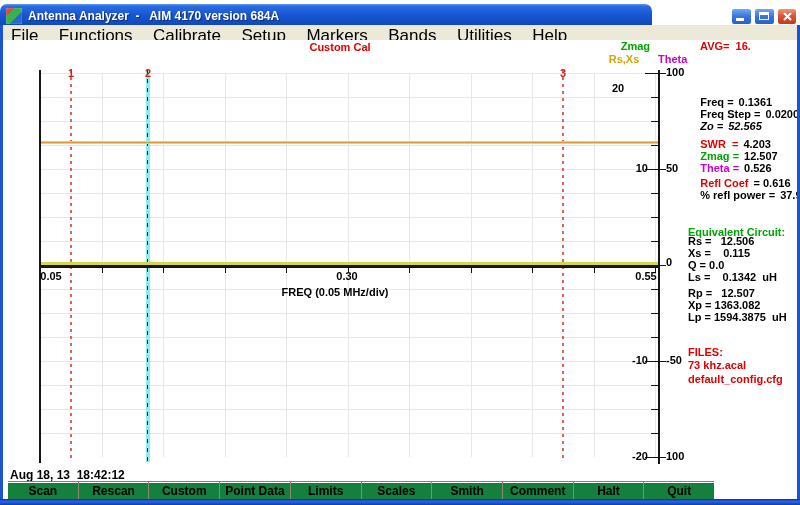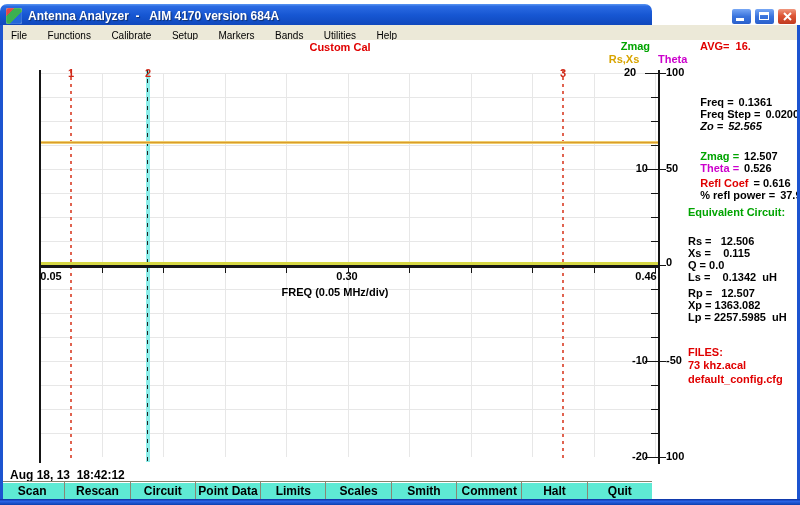--- a/index.html
+++ b/index.html
@@ -32,21 +32,21 @@
   }
   .win-btn{top:4px;width:21px;height:17px;border:1px solid #fff;border-radius:3px;box-sizing:border-box;}
   .wb-min,.wb-max{background:linear-gradient(180deg,#77a7f5 0%,#3a74dd 50%,#2a60cc 100%);}
   .wb-close{background:linear-gradient(180deg,#f0977e 0%,#dd5535 45%,#c03a20 100%);}
   .glyph-min{position:absolute;left:4px;bottom:3px;width:8px;height:3px;background:#fff;}
   .glyph-max{position:absolute;left:4px;top:3px;width:10px;height:8px;border:1px solid #fff;border-top-width:3px;box-sizing:border-box;}
   .glyph-x{position:absolute;left:0;top:1px;width:100%;text-align:center;color:#fff;font-size:12px;font-weight:bold;line-height:14px;}
 
   
   .menubar{left:3px;top:25px;width:794px;height:15px;background:#ece9d8;border-bottom:1px solid #d8d4c0;}
-  .menu-item{display:inline-block;padding:1px 8px 0 8px;font-size:10px;color:#000;cursor:default;}
+  .menu-item{display:inline-block;padding:1px 8px 0 8px;font-size:17px;color:#000;cursor:default;}
 
   
   .content{left:3px;top:40px;width:794px;height:441px;background:#fff;}
 
   .lbl{position:absolute;font-size:11px;font-weight:bold;line-height:12px;}
   .tick-label{position:absolute;font-size:11px;font-weight:bold;color:#000;line-height:11px;}
 
   
   .plot-grid{
     left:41px;top:73px;width:617px;height:384px;
@@ -68,21 +68,21 @@
 
   
   .rrow{position:absolute;left:688px;font-size:11px;font-weight:bold;line-height:12px;white-space:pre;}
   .rrow .val{color:#000;margin-left:5px;}
 
   
   .timestamp{left:10px;top:468px;font-size:12px;font-weight:bold;color:#000;white-space:pre;}
 
   
   .buttonbar{
-    left:0;top:481px;width:652px;height:18px;background:#5eead4;
+    left:8px;top:481px;width:706px;height:18px;background:#15803d;
     border-top:1px solid #86836e;box-shadow:inset 0 1px 0 #ffffff;
     display:flex;box-sizing:content-box;
   }
   .bbtn{
     flex:1;text-align:center;font-size:12px;font-weight:bold;color:#000;
     line-height:18px;border-right:1px solid #8a8774;cursor:default;
   }
   .bbtn:last-child{border-right:none;}
 
   
@@ -150,77 +150,80 @@
   <div class="abs theta-ticks-major" style="left:645px;top:73px;width:13px;height:385px;"></div>
   <div class="abs theta-ticks-major" style="left:660px;top:73px;width:6px;height:385px;"></div>
 
   <div class="abs trace-gold" style="left:41px;top:141px;width:617px;height:3px;"></div>
   <div class="abs trace-yellow" style="left:41px;top:262px;width:617px;height:3px;"></div>
 
   <div class="abs axis" style="left:39px;top:70px;width:2px;height:393px;"></div>
   <div class="abs axis" style="left:40px;top:265px;width:620px;height:3px;"></div>
   <div class="abs axis" style="left:658px;top:70px;width:2px;height:394px;"></div>
 
-  <span class="tick-label" style="left:612px;top:67px;width:36px;text-align:center;">20</span>
+  <span class="tick-label" style="left:612px;top:83px;width:36px;text-align:left;">20</span>
   <span class="tick-label" style="left:612px;top:163px;width:36px;text-align:right;">10</span>
   <span class="tick-label" style="left:612px;top:355px;width:36px;text-align:right;">-10</span>
   <span class="tick-label" style="left:612px;top:451px;width:36px;text-align:right;">-20</span>
 
   <span class="tick-label" style="left:666px;top:67px;width:40px;">100</span>
   <span class="tick-label" style="left:666px;top:163px;width:40px;">50</span>
   <span class="tick-label" style="left:666px;top:257px;width:40px;">0</span>
   <span class="tick-label" style="left:666px;top:355px;width:40px;">-50</span>
   <span class="tick-label" style="left:666px;top:451px;width:40px;">100</span>
 
   <span class="tick-label" style="left:33px;top:271px;width:36px;text-align:center;">0.05</span>
   <span class="tick-label" style="left:329px;top:271px;width:36px;text-align:center;">0.30</span>
-  <span class="tick-label" style="left:628px;top:271px;width:36px;text-align:center;">0.46</span>
+  <span class="tick-label" style="left:628px;top:271px;width:36px;text-align:center;">0.55</span>
   <span class="tick-label" style="left:265px;top:287px;width:140px;text-align:center;">FREQ (0.05 MHz/div)</span>
 
   <div class="rrow" style="top:84px;">
     <span class="blk">Freq =</span><span class="val">0.1361</span>
   </div>
   <div class="rrow" style="top:96px;">
     <span class="blk">Freq Step =</span><span class="val">0.0200</span>
   </div>
   <div class="rrow" style="top:108px;font-style:italic;">
     <span class="blk">Zo =</span><span class="val">52.565</span>
   </div>
+  <div class="rrow" style="top:126px;">
+    <span class="red">SWR  =</span><span class="val">4.203</span>
+  </div>
   <div class="rrow" style="top:138px;">
     <span class="green">Zmag =</span><span class="val">12.507</span>
   </div>
   <div class="rrow" style="top:150px;">
     <span class="magenta">Theta =</span><span class="val">0.526</span>
   </div>
   <div class="rrow" style="top:165px;">
     <span class="red">Refl Coef</span><span class="val">= 0.616</span>
   </div>
   <div class="rrow" style="top:177px;">
     <span class="blk">% refl power =</span><span class="val">37.9</span>
   </div>
 
-  <div class="rrow green" style="top:206px;">Equivalent Circuit:</div>
+  <div class="rrow green" style="top:226px;">Equivalent Circuit:</div>
   <div class="rrow blk" style="top:235px;">Rs =   12.506</div>
   <div class="rrow blk" style="top:247px;">Xs =    0.115</div>
   <div class="rrow blk" style="top:259px;">Q = 0.0</div>
   <div class="rrow blk" style="top:271px;">Ls =    0.1342  uH</div>
   <div class="rrow blk" style="top:287px;">Rp =   12.507</div>
   <div class="rrow blk" style="top:299px;">Xp = 1363.082</div>
-  <div class="rrow blk" style="top:311px;">Lp = 2257.5985  uH</div>
+  <div class="rrow blk" style="top:311px;">Lp = 1594.3875  uH</div>
 
   <div class="rrow red" style="top:346px;">FILES:</div>
   <div class="rrow red" style="top:359px;text-align:center;">73 khz.acal</div>
   <div class="rrow red" style="top:373px;">default_config.cfg</div>
 
   <span class="abs timestamp">Aug 18, 13  18:42:12</span>
 
   <div class="abs buttonbar">
     <div class="bbtn">Scan</div>
     <div class="bbtn">Rescan</div>
-    <div class="bbtn">Circuit</div>
+    <div class="bbtn">Custom</div>
     <div class="bbtn">Point Data</div>
     <div class="bbtn">Limits</div>
     <div class="bbtn">Scales</div>
     <div class="bbtn">Smith</div>
     <div class="bbtn">Comment</div>
     <div class="bbtn">Halt</div>
     <div class="bbtn">Quit</div>
   </div>
 
   <div class="abs border-left"></div>

